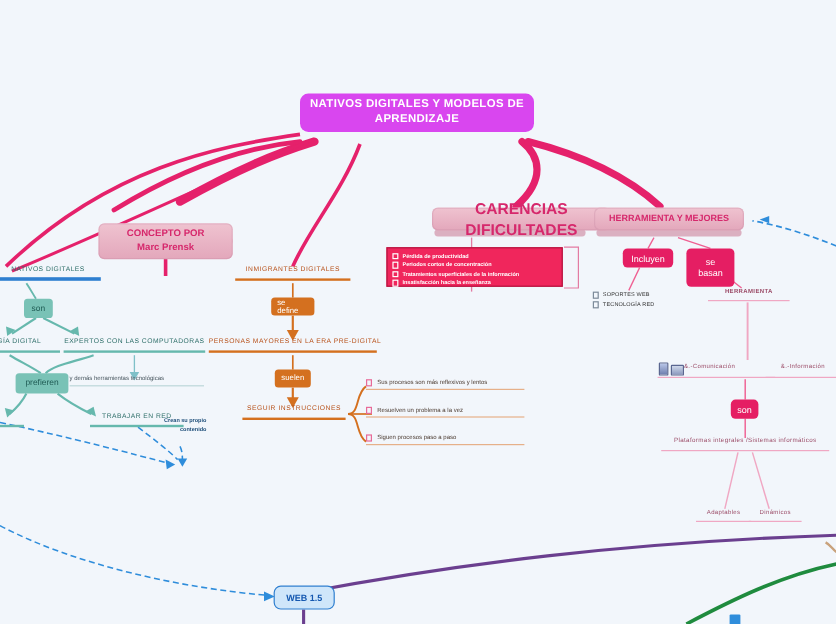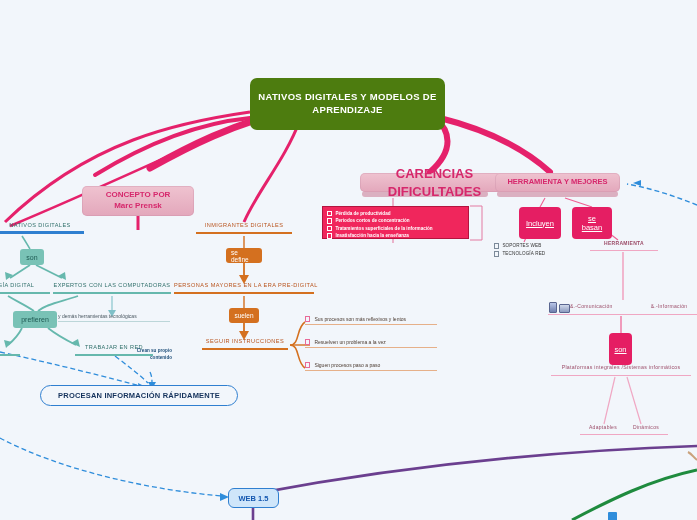--- a/index.html
+++ b/index.html
@@ -10,22 +10,22 @@
     overflow:hidden;
     position:relative;
   }
   #canvas{position:absolute;inset:0;width:697px;height:520px;}
   svg.links{position:absolute;left:0;top:0;width:697px;height:520px;pointer-events:none;}
 
   .node{position:absolute;box-sizing:border-box;}
 
   
   .title-box{
-    left:250px;top:78px;width:195px;height:52px;
-    background:#4d7c0f;border-radius:7px;
+    left:250px;top:78px;width:195px;height:32px;
+    background:#d946ef;border-radius:7px;
     display:flex;align-items:center;justify-content:center;
     text-align:center;color:#fff;font-weight:bold;font-size:9.5px;
     letter-spacing:.3px;line-height:1.35;padding:0 8px;
   }
 
   
   .pink-box{
     background:linear-gradient(#efc3d0,#e3a7bb);
     border-radius:5px;
     display:flex;align-items:center;justify-content:center;text-align:center;
@@ -36,21 +36,21 @@
     position:absolute;background:#d7a3b6;border-radius:4px;height:6px;opacity:.85;
   }
   .concepto{left:82px;top:170px;width:112px;height:30px;margin-top:16px;}
   .carencias{left:360px;top:173px;width:149px;height:19px;font-size:13px;}
   .adaptaciones{left:495px;top:173px;width:125px;height:19px;font-size:7.5px;}
 
   
   .tag-magenta{
     background:#e51e63;border-radius:4px;color:#fff;
     display:flex;align-items:center;justify-content:center;
-    font-size:7.5px;font-weight:normal;text-align:center;padding:16px 5px;text-decoration:underline;
+    font-size:7.5px;font-weight:normal;text-align:center;padding:0 5px;
   }
   .incluyen{left:519px;top:207px;width:42px;height:16px;}
   .sebasan{left:572px;top:207px;width:40px;height:32px;}
   .son-r{left:609px;top:333px;width:23px;height:16px;}
 
   
   .red-panel{
     left:322px;top:206px;width:147px;height:33px;background:#f0265c;
     border:1px solid #b3143f;
   }
@@ -321,17 +321,16 @@
   <div class="node teal-label nativos" style="border-bottom:3px solid #2f7fd0;">NATIVOS DIGITALES</div>
   <div class="node tag-teal son-l">son</div>
   <div class="node teal-label teal-underline tec-digital">...LOGÍA DIGITAL</div>
   <div class="node teal-label teal-underline expertos">EXPERTOS CON LAS COMPUTADORAS</div>
   <div class="node tag-teal prefieren">prefieren</div>
   <div class="node demas">y demás herramientas tecnológicas</div>
   <div class="node teal-label teal-underline izq-cut">S</div>
   <div class="node teal-label teal-underline trabajar">TRABAJAR EN RED</div>
   <div class="node crean">Crean su propio contenido</div>
 
-  <div class="node blue-pill">PROCESAN INFORMACIÓN RÁPIDAMENTE</div>
   <div class="node web20">WEB 1.5</div>
   <div class="icon-bottom-right"></div>
 
 </div>
 
 </body></html>

